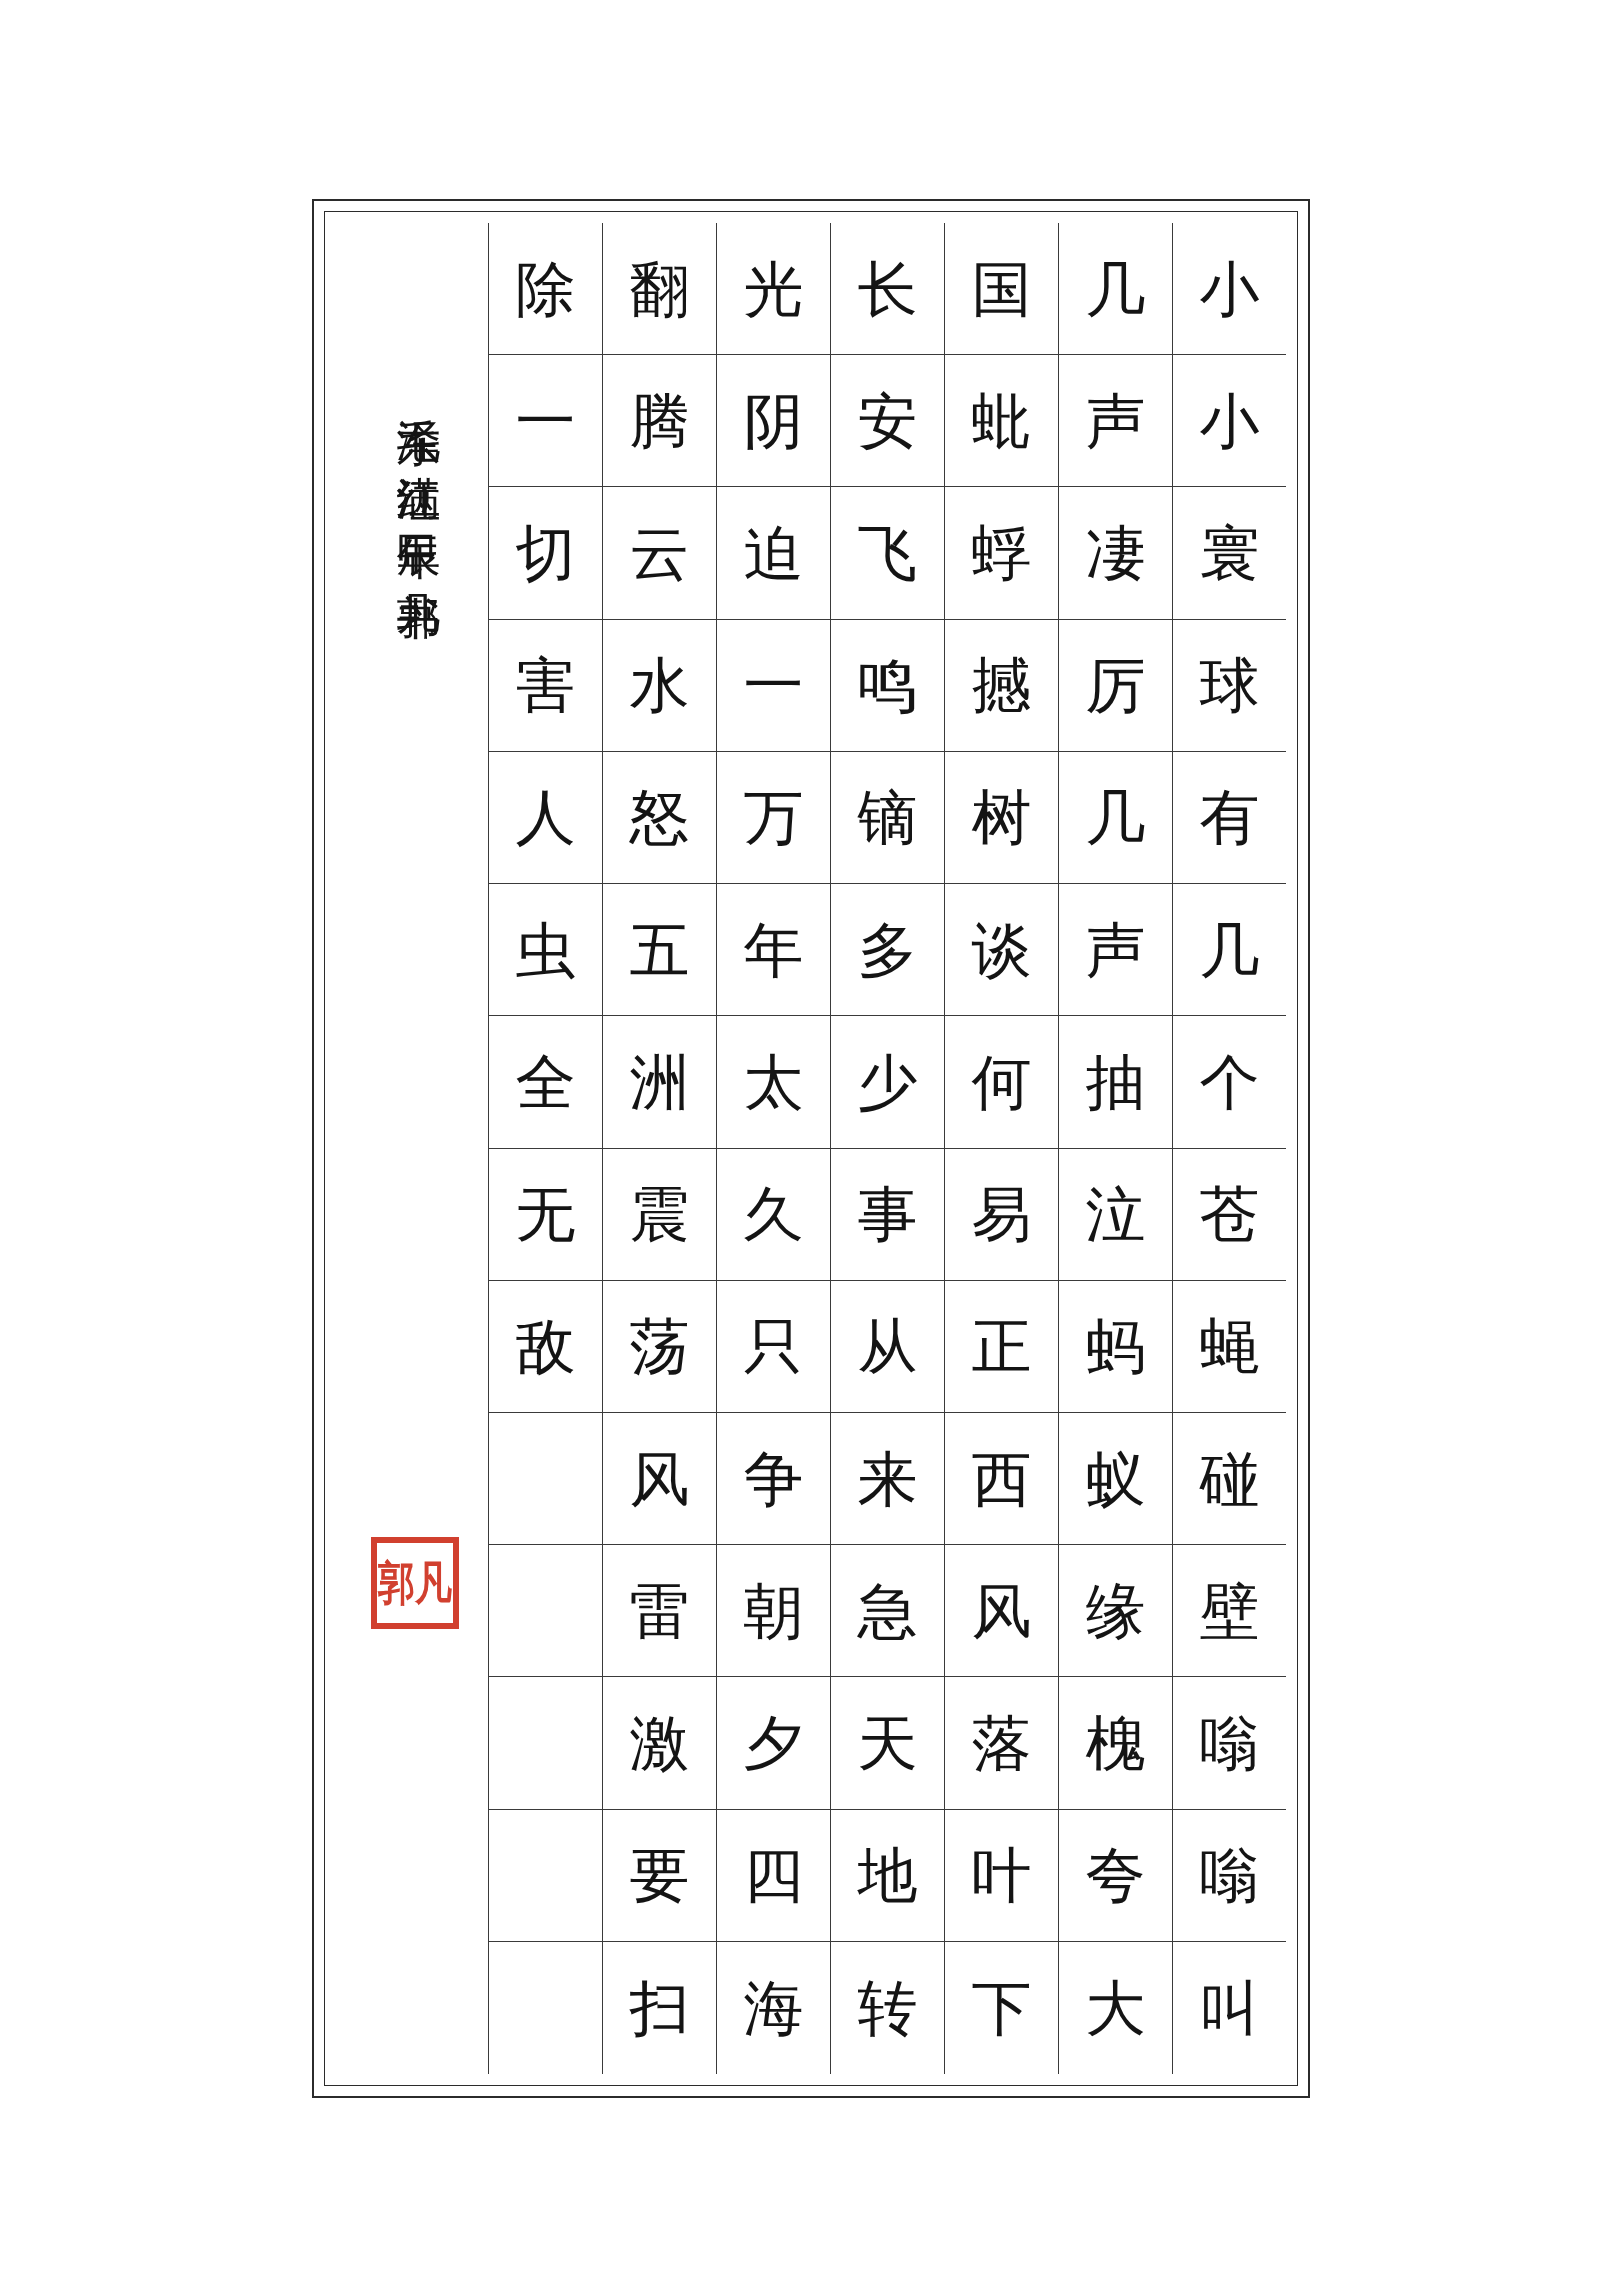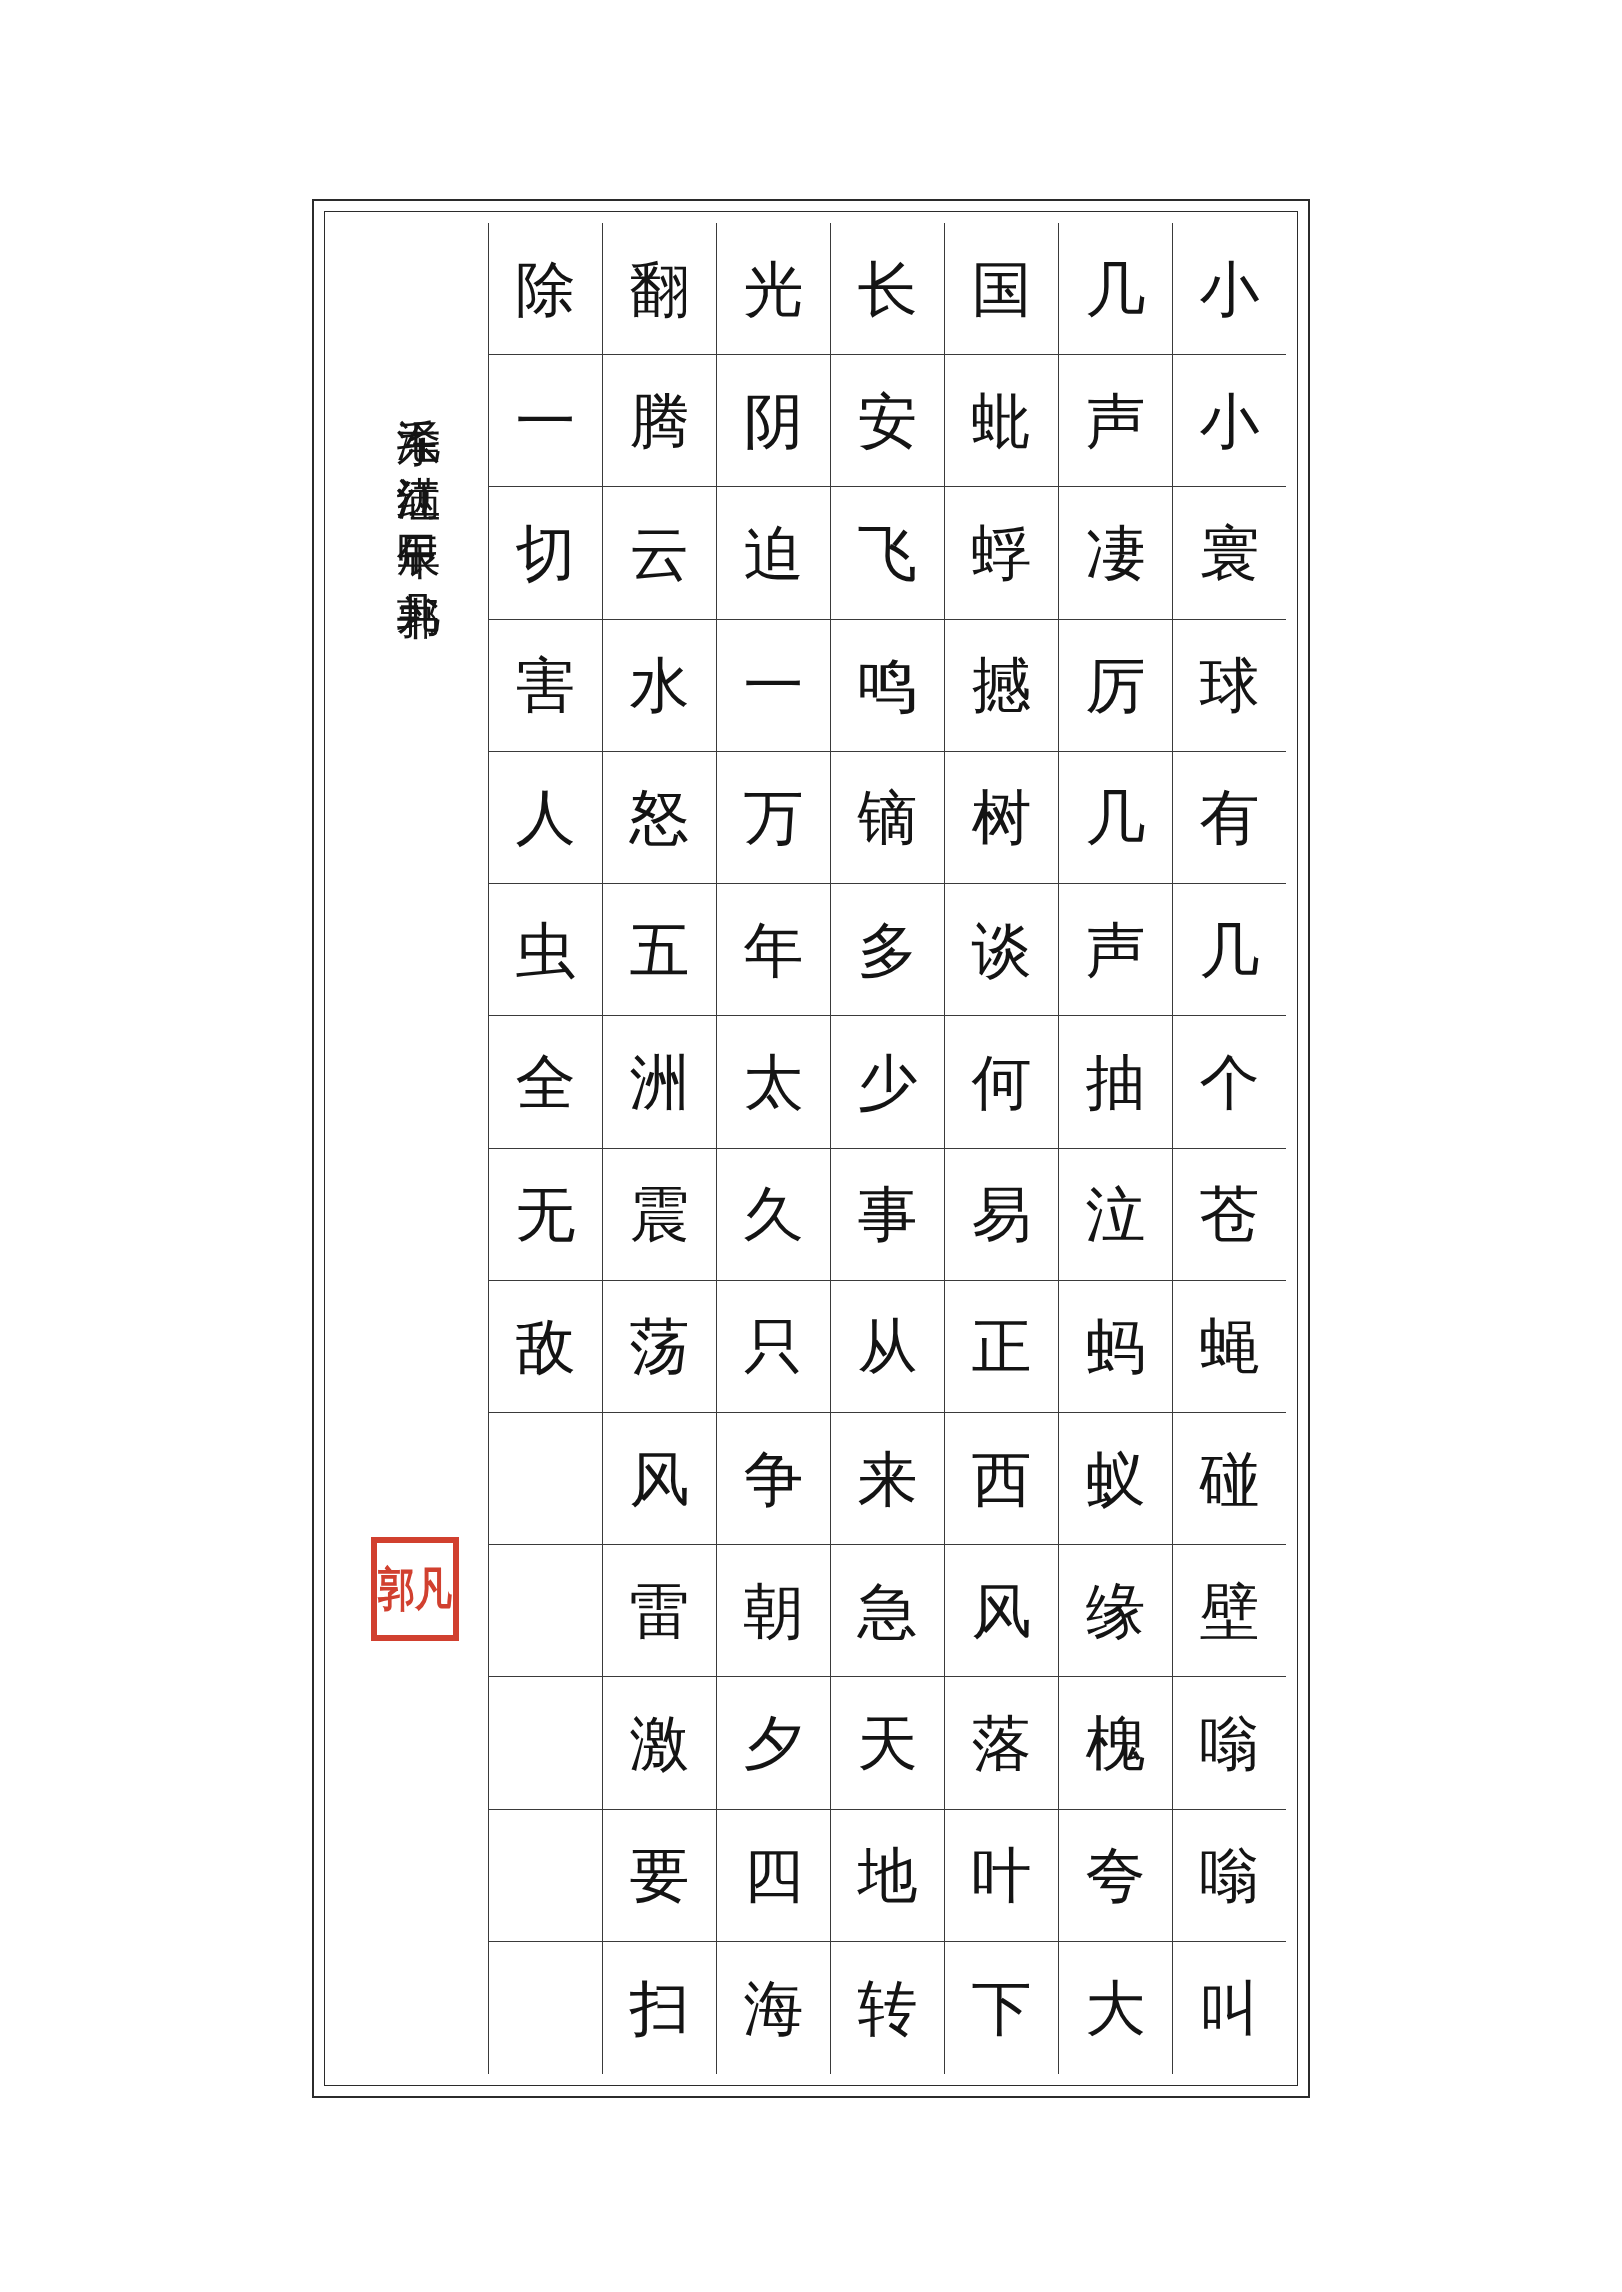--- a/index.html
+++ b/index.html
@@ -113,21 +113,21 @@
     font-family: "DejaVu Serif", serif;
     white-space: pre;
   }
 
   
   .seal {
     position: absolute;
     left: 35px;
     top: 1314px;
     width: 88px;
-    height: 104px;
+    height: 92px;
     border: 6.4px solid #d1402f;
     box-sizing: border-box;
     display: flex;
     align-items: center;
     justify-content: center;
     color: #d1402f;
     font-size: 37px;
     line-height: 1;
     letter-spacing: 0;
     font-family: "DejaVu Serif", serif;

